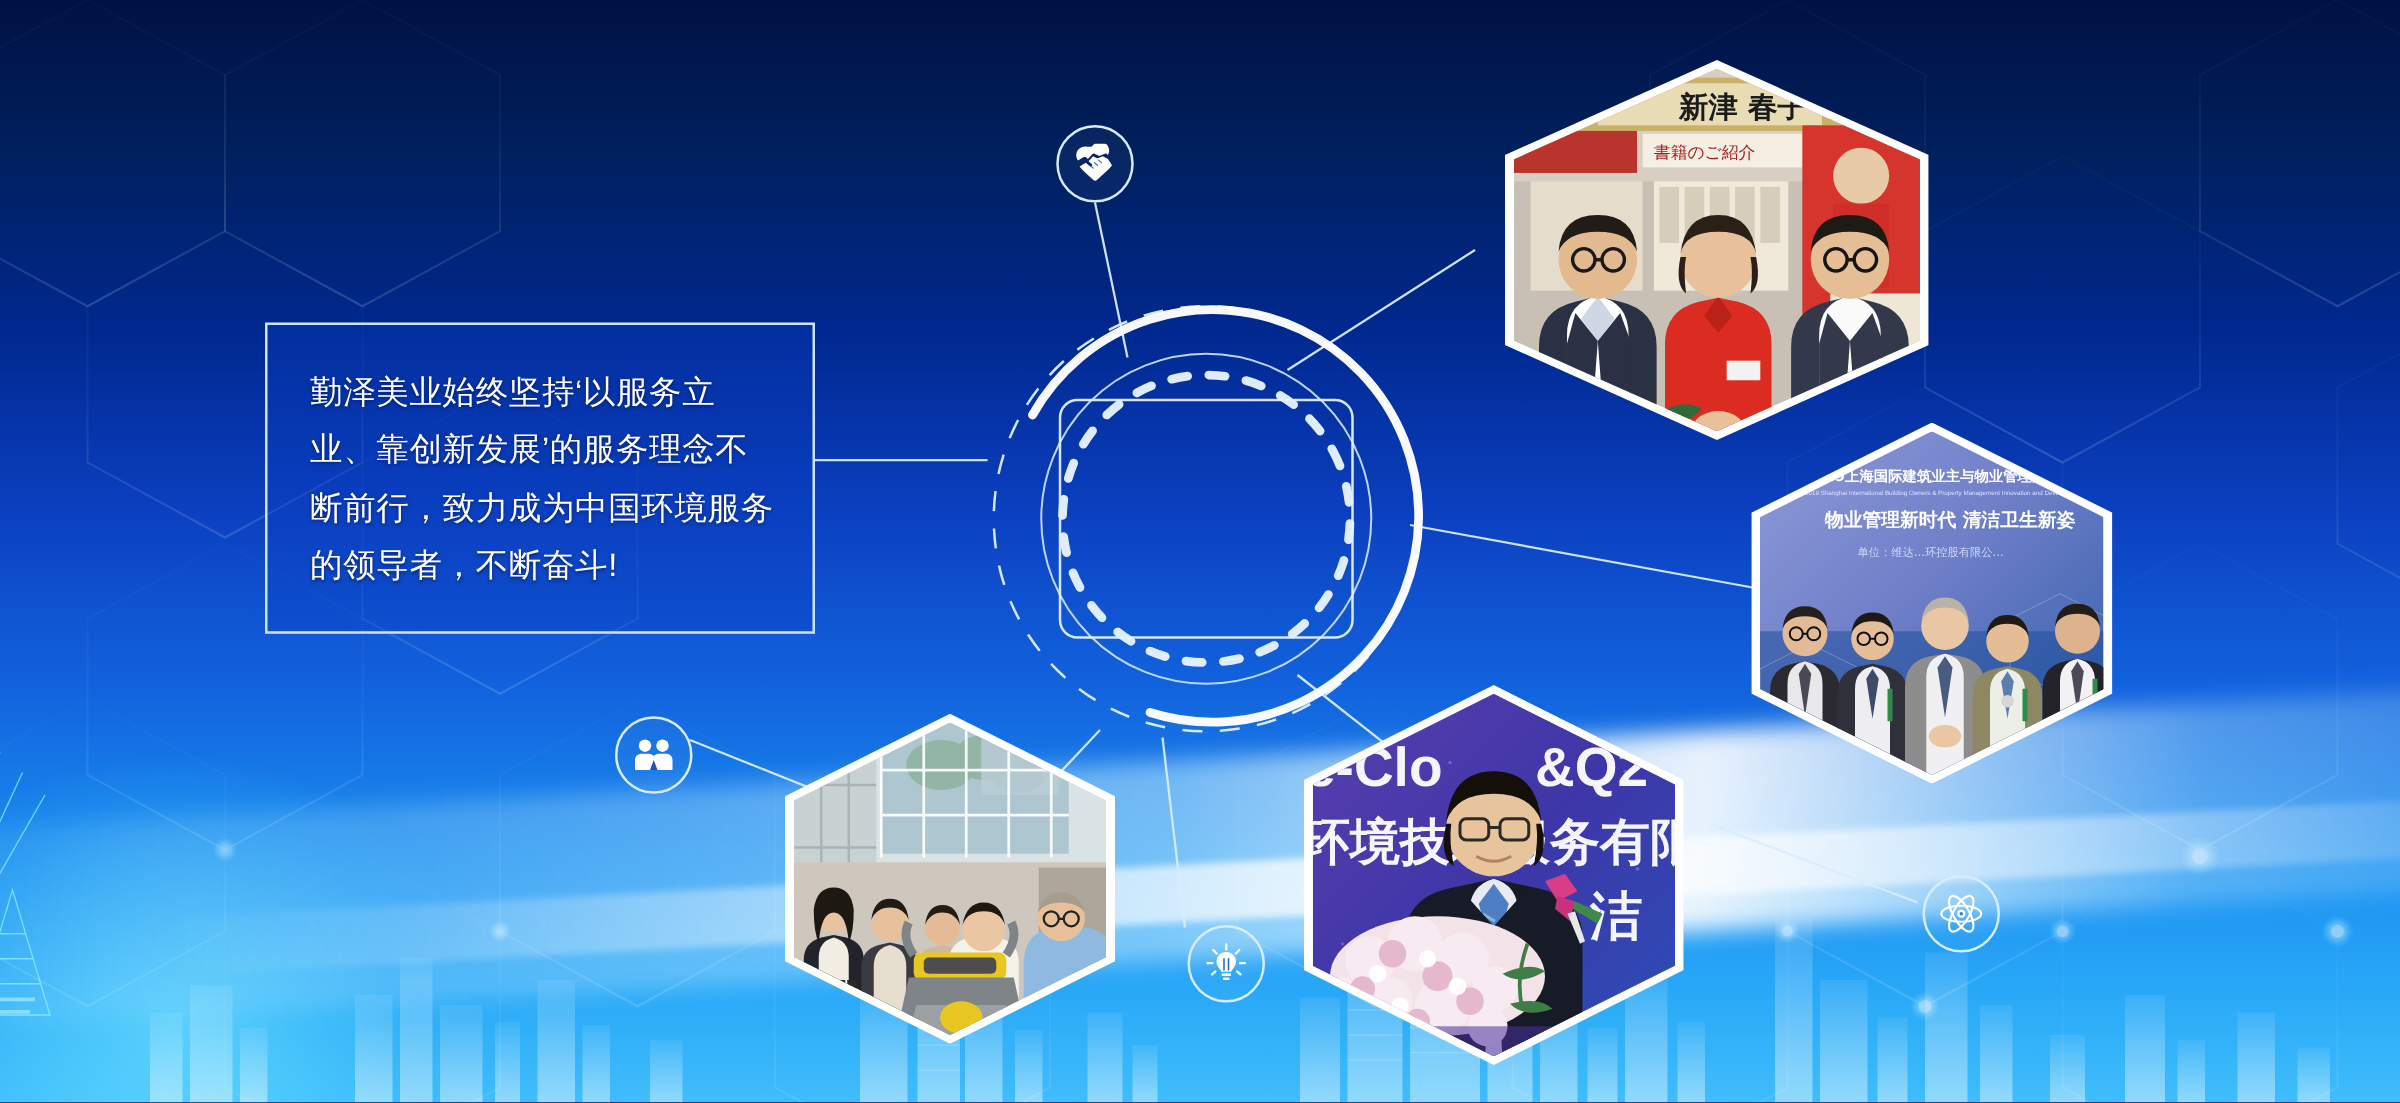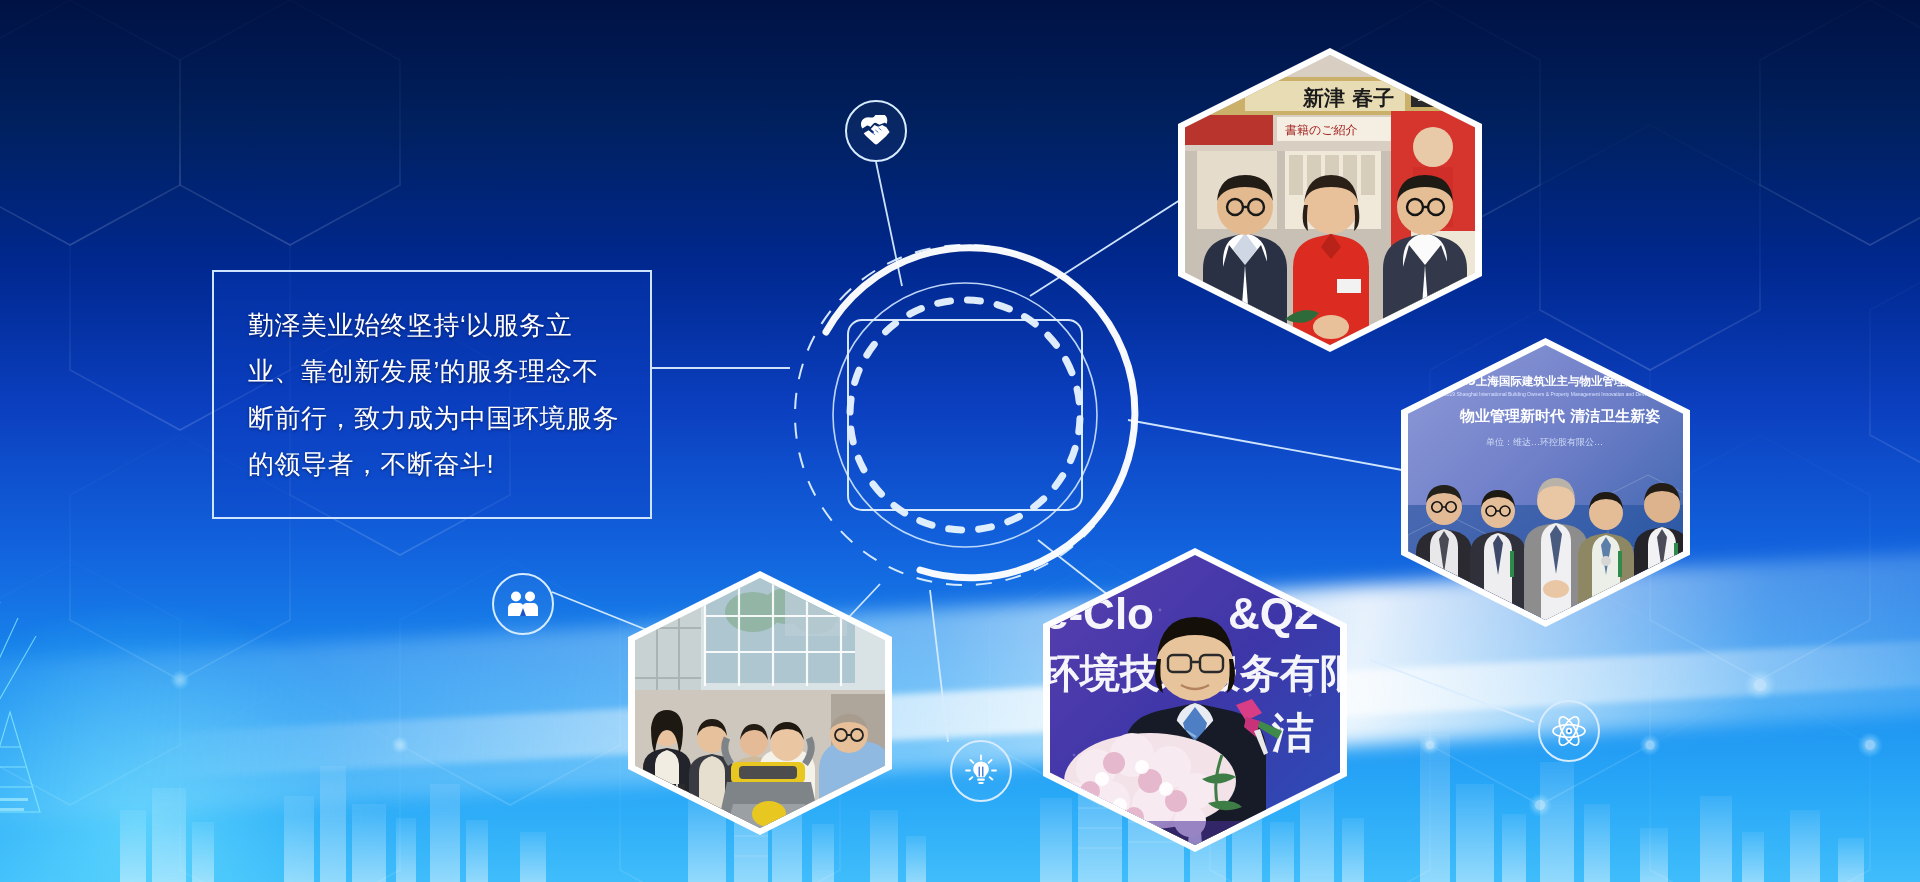--- a/index.html
+++ b/index.html
@@ -38,21 +38,21 @@
     background:radial-gradient(circle at 50% 50%,rgba(120,235,255,.55),rgba(60,200,255,.12) 55%,rgba(0,0,0,0) 72%);
     filter:blur(6px);pointer-events:none;
   }
   .left-spark{position:absolute;left:-30px;bottom:40px;width:260px;height:280px;pointer-events:none;opacity:.85;}
 
   
   .links{position:absolute;inset:0;pointer-events:none;}
 
   
   #quote-box{
-    position:absolute;left:212px;top:270px;width:440px;
+    position:absolute;left:212px;top:258px;width:440px;
     border:2px solid #cfe4ff;
     background:rgba(9,63,196,.30);
     box-sizing:border-box;
     padding:30px 28px 30px 34px;
   }
   #quote-box .txt{
     color:#ffffff;font-size:26px;line-height:1.78;letter-spacing:.5px;
     text-shadow:0 1px 3px rgba(0,0,40,.55);
     white-space:pre-wrap;
   }
@@ -298,21 +298,21 @@
       <g fill="none" stroke="#ffffff" stroke-width="1.7">
         <ellipse cx="18" cy="18" rx="16" ry="6.4"></ellipse>
         <ellipse cx="18" cy="18" rx="16" ry="6.4" transform="rotate(60 18 18)"></ellipse>
         <ellipse cx="18" cy="18" rx="16" ry="6.4" transform="rotate(120 18 18)"></ellipse>
       </g>
       <circle cx="18" cy="18" r="3.2" fill="#ffffff"></circle>
       <circle cx="18" cy="18" r="1.4" fill="#1a7fe0"></circle>
     </svg>
   </div>
 
-  <div class="hexphoto" style="left:1185px;top:55px;width:290px;height:290px;">
+  <div class="hexphoto" style="left:1211px;top:55px;width:325px;height:290px;">
     <div class="frame"></div>
     <div class="clip">
       <svg viewBox="0 0 290 290" preserveAspectRatio="xMidYMid slice">
         <rect width="290" height="290" fill="#c8c0b4"></rect>
         <rect y="0" width="290" height="96" fill="#d8cfc2"></rect>
         <rect x="0" y="22" width="290" height="38" fill="#cbb06a"></rect>
         <rect x="60" y="26" width="160" height="30" fill="#e8dcb4"></rect>
         <text x="118" y="50" font-size="21" font-weight="bold" fill="#1b1b1b" font-family="'DejaVu Sans',sans-serif">新津 春子</text>
         <rect x="226" y="26" width="56" height="26" fill="#2a2a2a"></rect>
         <text x="232" y="45" font-size="14" fill="#ffffff" font-family="'DejaVu Sans',sans-serif">全仕事</text>

